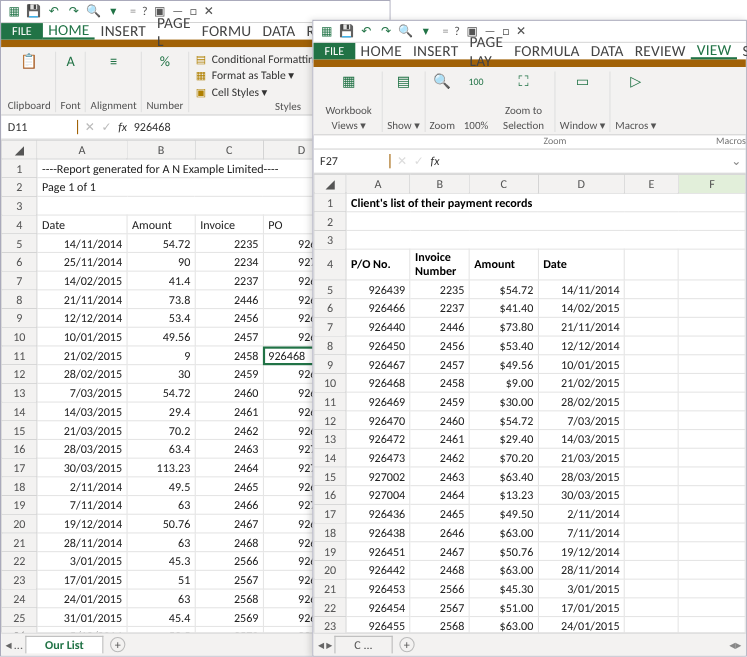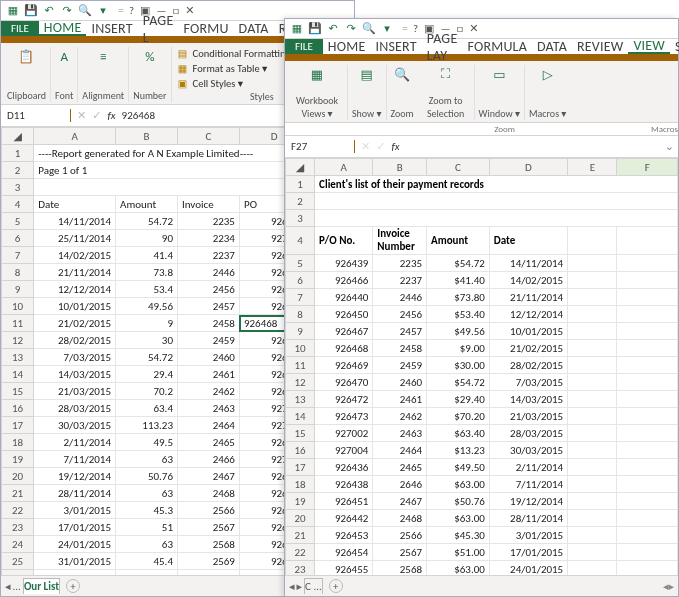--- a/index.html
+++ b/index.html
@@ -34,21 +34,21 @@
   table.sheet { border-collapse:collapse; font-size:11px; color:#222; width:100%; }
   table.sheet th { background:#f3f2f1; border:1px solid #d4d4d4; font-weight:400; color:#555; height:17px; position:sticky;}
   table.sheet th.rowh { width:26px; background:#f3f2f1; text-align:center;}
   table.sheet td { border:1px solid #e5e5e5; height:16px; padding:0 4px; white-space:nowrap;}
   table.sheet td.num { text-align:right; }
   table.sheet td.txt { text-align:left; }
   .selcell { outline:2px solid #217346; outline-offset:-2px; }
   .colhdr th { font-size:11px; }
   .statusbar { height:21px; border-top:1px solid #d4d4d4; display:flex; align-items:center; font-size:11px; background:#f3f2f1;}
   .statusbar .navleft { display:flex; align-items:center; gap:2px; padding:0 4px; color:#666;}
-  .sheet-tab { background:#fff; border:1px solid #bbb; border-bottom:none; padding:1px 0; color:#217346; font-weight:600; font-size:11px; border-radius:0 0 0 0; }
+  .sheet-tab { background:#fff; border:1px solid #bbb; border-bottom:none; padding:1px 17px; color:#217346; font-weight:600; font-size:11px; border-radius:0 0 0 0; }
   .sheet-tab.inactive { background:#f3f2f1; color:#555; font-weight:400;}
   .plus { border:1px solid #bbb; border-radius:50%; width:14px; height:14px; display:inline-flex; align-items:center; justify-content:center; font-size:11px; color:#555; margin-left:4px;}
   .scroll-h { flex:1; display:flex; justify-content:flex-end; padding-right:4px; color:#888;}
   .hdrcell-bold { font-weight:700; color:#000; }
   .wb2 .ribbon-tabs .tab.active { border-bottom:2px solid #217346; color:#217346;}
   .wb2-title-user { width:20px; height:16px; background:#a88; display:inline-block;}
   .sharyn { color:#217346; font-size:10.5px; }
 </style>
 </head>
 <body>
@@ -404,20 +404,26 @@
           <span class="rg-icon">▤</span>
         </div>
       <div class="rg-label">Show ▾</div>
     </div>
     <div class="ribbon-group" style="border-right:none;">
       <div class="rg-top">
           <span class="rg-icon">🔍</span>
         </div>
       <div class="rg-label">Zoom</div>
     </div>
+    <div class="ribbon-group" style="border-right:none;">
+      <div class="rg-top">
+          <span class="rg-icon" style="font-size:9px;">100</span>
+        </div>
+      <div class="rg-label">100%</div>
+    </div>
     <div class="ribbon-group">
       <div class="rg-top">
           <span class="rg-icon">⛶</span>
         </div>
       <div class="rg-label" style="width:48px;">Zoom to Selection</div>
     </div>
     <div class="ribbon-group">
       <div class="rg-top">
           <span class="rg-icon">▭</span>
         </div>

